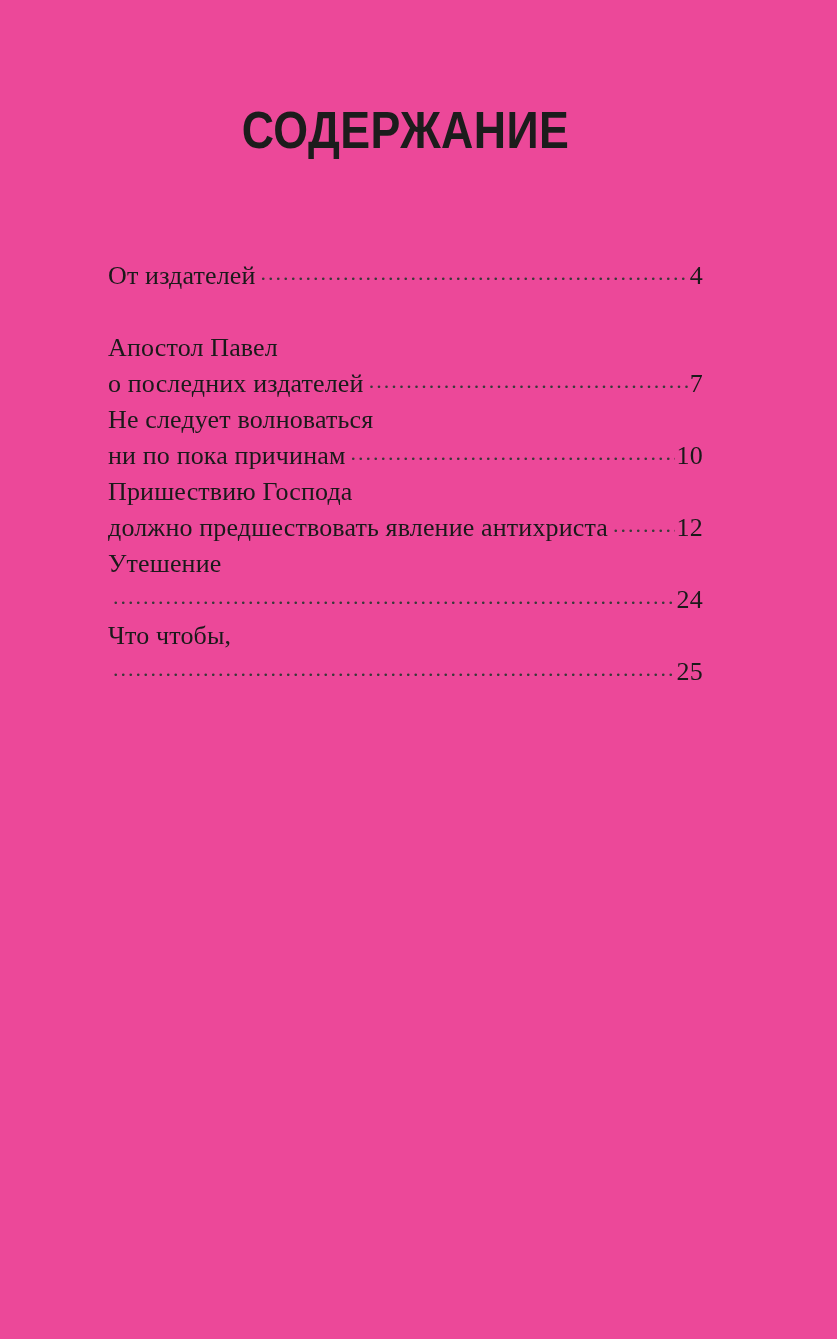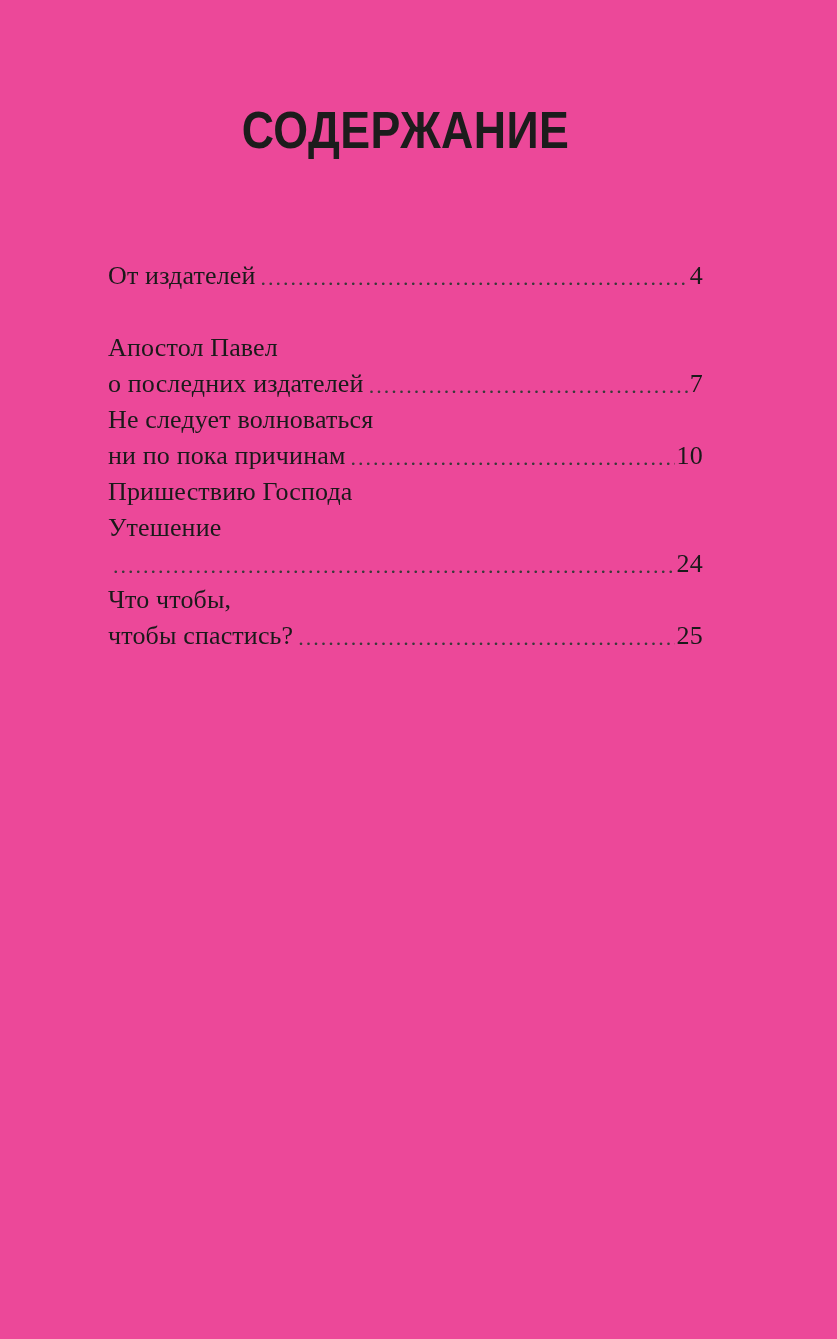--- a/index.html
+++ b/index.html
@@ -51,21 +51,21 @@
   .toc-group {
     margin: 0;
   }
   .toc-group.spaced-after {
     margin-bottom: 36px;
   }
 
   
   .toc-line {
     display: flex;
-    align-items: center;
+    align-items: flex-start;
     width: 100%;
     height: 36px;
     font-size: 26px;
     line-height: 36px;
     white-space: nowrap;
   }
 
   .toc-line .label {
     flex: 0 0 auto;
     letter-spacing: 0.15px;
@@ -137,36 +137,40 @@
           <div class="toc-line">
             <span class="label">ни по пока причинам</span>
             <span class="leader"></span>
             <span class="pageno">10</span>
           </div>
         </div>
         <div>
           <div class="toc-line no-leader">
             <span class="label">Пришествию Господа</span>
           </div>
+          <div class="toc-line">
+            <span class="label">должно предшествовать явление антихриста</span>
+            <span class="leader"></span>
+            <span class="pageno">12</span>
+          </div>
         </div>
         <div>
           <div class="toc-line no-leader">
             <span class="label">Утешение</span>
           </div>
           <div class="toc-line">
             <span class="leader"></span>
             <span class="pageno">24</span>
           </div>
         </div>
         <div>
           <div class="toc-line no-leader">
             <span class="label">Что чтобы,</span>
           </div>
           <div class="toc-line">
-            <span class="label">чтобы спастись?</span>
             <span class="leader"></span>
             <span class="pageno">25</span>
           </div>
         </div>
       </div>
     </div>
 
 </div>
 
 </body></html>

